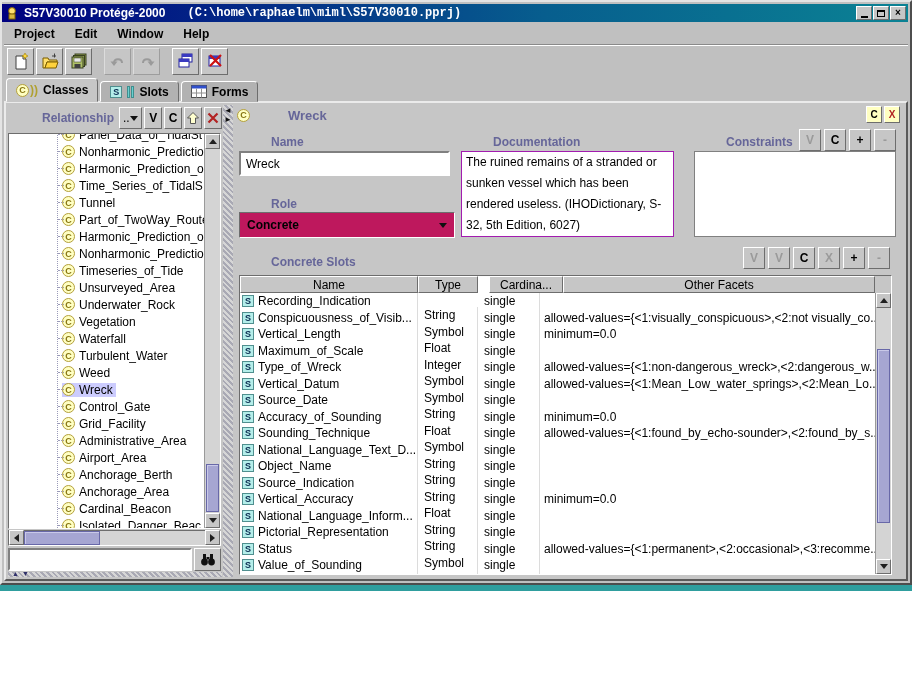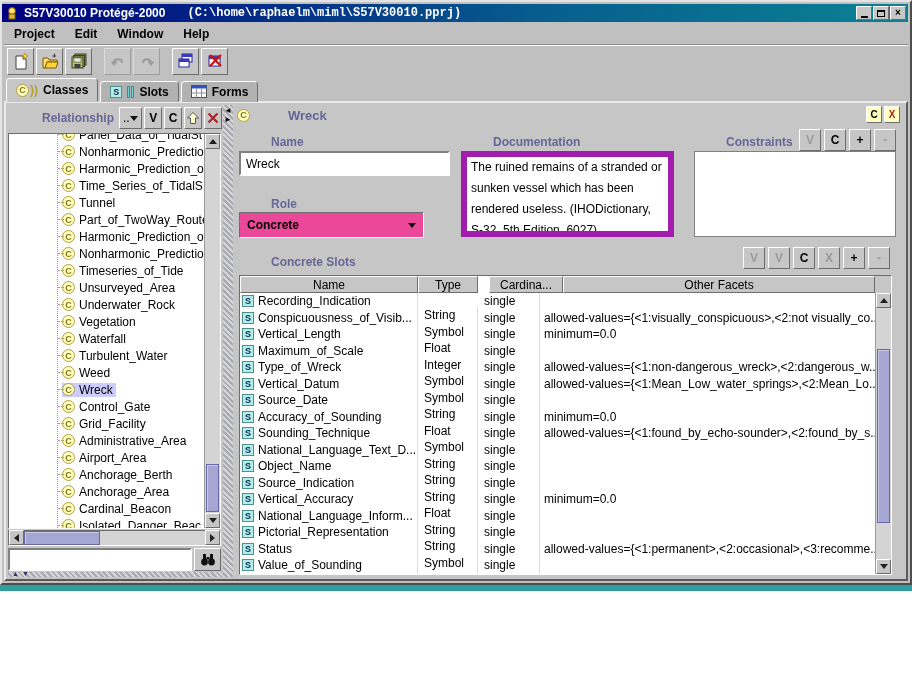--- a/index.html
+++ b/index.html
@@ -95,25 +95,25 @@
   #right-panel { position:absolute; left:229px; right:2px; top:2px; bottom:2px; }
   #rp-header { position:absolute; left:2px; top:0; right:0; height:20px; display:flex; align-items:center; gap:6px; }
   #rp-header .title { font-size:13px; }
   #rp-btns { position:absolute; right:4px; top:1px; display:flex; gap:2px; }
   .ybtn { width:16px; height:17px; background:#ffffc2; border:1px solid; border-color:#ffffff #6d6d6d #6d6d6d #ffffff;
     display:flex; align-items:center; justify-content:center; font-weight:bold; font-size:10px; }
   .ybtn.red { color:#b22222; }
 
   .fld-label { position:absolute; }
   #name-input { position:absolute; left:4px; top:46px; width:211px; height:25px; padding:0 5px; font:12px "Liberation Sans",sans-serif; }
-  #role-combo { position:absolute; left:4px; top:107px; width:185px; height:26px; background:#ec4899;
+  #role-combo { position:absolute; left:4px; top:107px; width:216px; height:26px; background:#be185d;
     border:1px solid; border-color:#6d6d6d #ffffff #ffffff #6d6d6d;
     display:flex; align-items:center; justify-content:space-between; padding:0 7px; font-weight:bold; }
   #doc-box { position:absolute; left:226px; top:46px; width:213px; height:86px; background:#fff;
-    border:6px solid #a21caf; padding:0 4px; line-height:21px; overflow:hidden; }
+    border:1px solid #a21caf; padding:0 4px; line-height:21px; overflow:hidden; }
   #cons-box { position:absolute; left:459px; top:46px; right:8px; height:86px; background:#fff; border:1px solid #808080; }
   #cons-btns { position:absolute; right:8px; top:24px; display:flex; gap:3px; }
   #ts-btns { position:absolute; right:14px; top:142px; display:flex; gap:3px; }
   .dis-txt { color:#9a9a9a; }
 
   
   #slot-table { position:absolute; left:4px; top:170px; right:12px; bottom:2px;
     border:1px solid; border-color:#6d6d6d #fff #fff #6d6d6d; background:#fff; }
   #thead { position:absolute; left:0; top:0; right:16px; height:17px; display:flex; }
   .hcell { height:17px; background:#c6c6c6; border:1px solid; border-color:#ffffff #6d6d6d #6d6d6d #ffffff;

